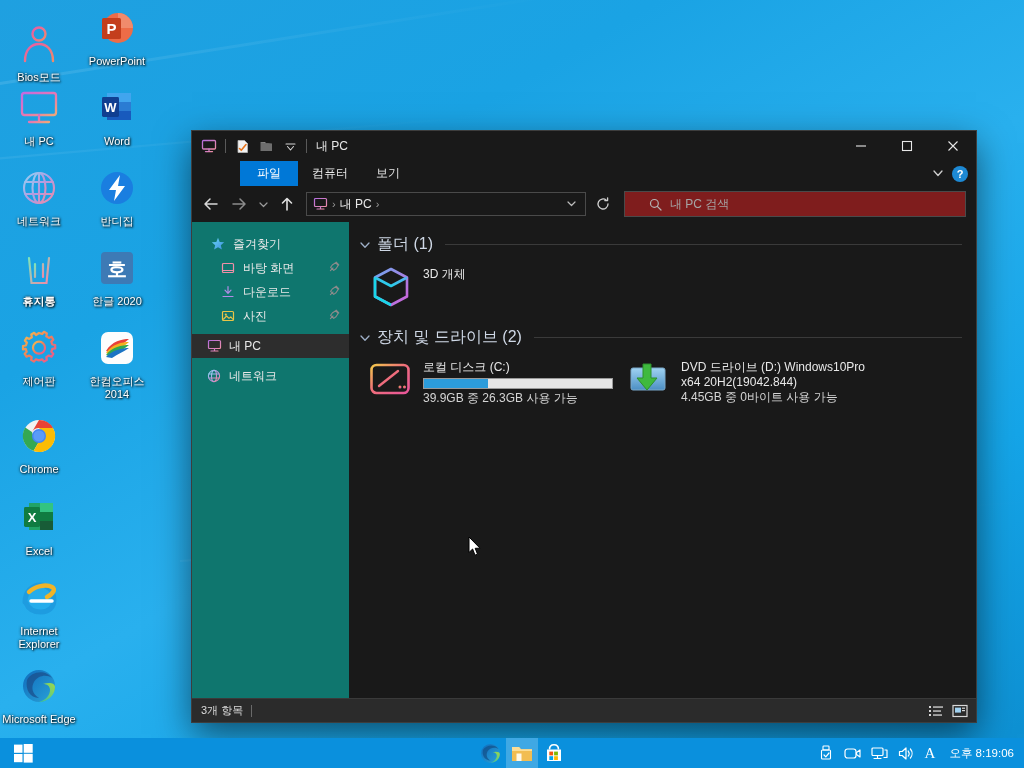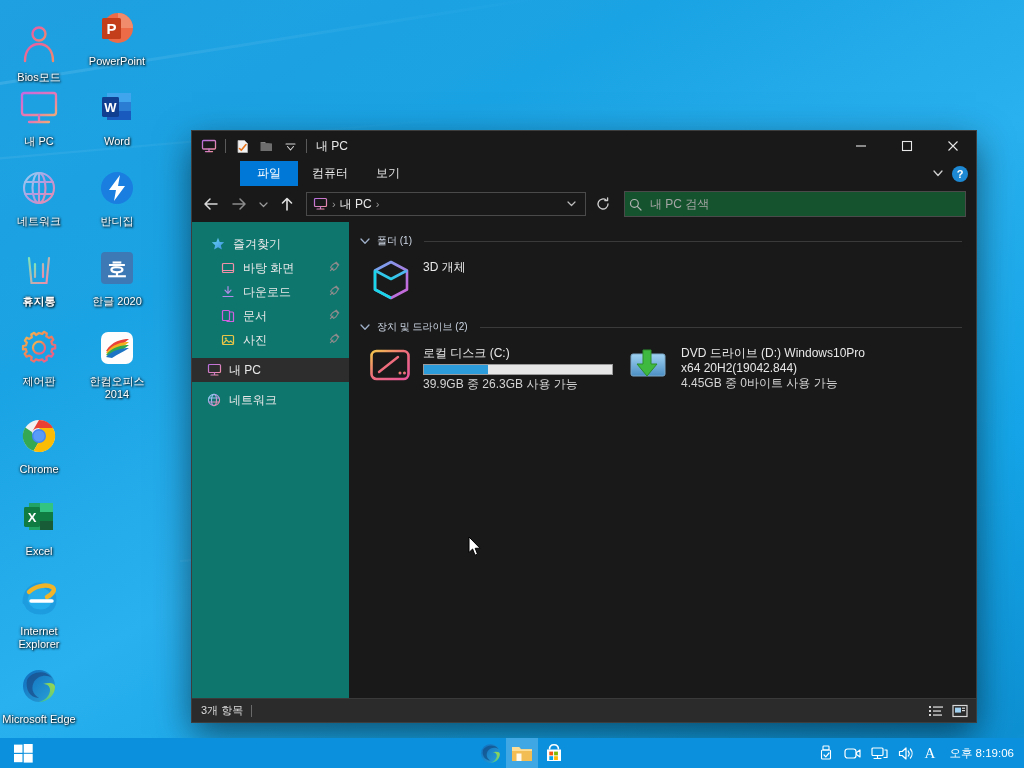--- a/index.html
+++ b/index.html
@@ -134,23 +134,23 @@
   .crumb { font-size: 12px; color: #e8e8e8; white-space: nowrap; }
   .crumb-sep { color: #9a9a9a; font-size: 11px; }
   .addr-chevron { margin-left: auto; color: #bdbdbd; padding: 0 4px; }
   .refreshbtn {
     width: 26px; height: 24px; margin-left: 2px;
     display: flex; align-items: center; justify-content: center;
     color: #cfcfcf;
   }
   .searchbox {
     width: 342px; height: 26px; margin-left: 6px;
-    border: 1px solid #4a4a4a; background: #14532d;
+    border: 1px solid #4a4a4a; background: #7f1d1d;
     display: flex; align-items: center; gap: 8px;
-    padding: 0 4px;
+    padding: 0 24px;
     flex: none;
   }
   .searchbox .ph { font-size: 12px; color: #a5a5a5; }
 
   
   .wbody { flex: 1 1 auto; display: flex; min-height: 0; }
   .navpane {
     width: 157px; background: #0f766e;
     padding-top: 10px;
     flex: none;
@@ -178,21 +178,21 @@
     flex: 1 1 auto; background: #191919;
     padding: 12px 14px 0 10px;
     overflow: hidden;
     position: relative;
   }
   .group-head {
     display: flex; align-items: center; gap: 6px;
     margin-bottom: 2px;
   }
   .group-head .gtitle {
-    font-size: 10px; color: #cfd8e6; white-space: nowrap;
+    font-size: 16px; color: #cfd8e6; white-space: nowrap;
   }
   .group-head .grule {
     flex: 1 1 auto; height: 1px; background: #3a3a3a; margin-left: 6px;
   }
   .tiles { display: flex; flex-wrap: wrap; padding: 6px 0 10px 10px; }
   .tile {
     width: 258px; height: 50px;
     display: flex; align-items: flex-start; gap: 10px;
     padding-top: 2px;
   }
@@ -649,34 +649,20 @@
             </svg>
           </span>
           <span class="nlabel">다운로드</span>
           <span class="pin">
             <svg width="11" height="11" viewBox="0 0 11 11">
                 <path d="M7.2 1.2 L9.8 3.8 M6.6 1.8 L3.3 4 L1.6 6.3 L4.7 9.4 L7 7.7 L9.2 4.4 Z M4 7 L1.4 9.6" fill="none" stroke="#8b8b8b" stroke-width="1.1" stroke-linecap="round" stroke-linejoin="round"></path>
               </svg>
           </span>
         </div>
 
-        <div class="navitem child">
-          <span class="nav-icon">
-            <svg width="14" height="14" viewBox="0 0 14 14">
-              <rect x="1.5" y="1.5" width="7" height="10" rx="1" fill="none" stroke="#d060e0" stroke-width="1.2"></rect>
-              <path d="M9 3 H11.5 A1 1 0 0 1 12.5 4 V12.5 H5.5" fill="none" stroke="#d060e0" stroke-width="1.2" stroke-linejoin="round"></path>
-            </svg>
-          </span>
-          <span class="nlabel">문서</span>
-          <span class="pin">
-            <svg width="11" height="11" viewBox="0 0 11 11">
-                <path d="M7.2 1.2 L9.8 3.8 M6.6 1.8 L3.3 4 L1.6 6.3 L4.7 9.4 L7 7.7 L9.2 4.4 Z M4 7 L1.4 9.6" fill="none" stroke="#8b8b8b" stroke-width="1.1" stroke-linecap="round" stroke-linejoin="round"></path>
-              </svg>
-          </span>
-        </div>
 
         <div class="navitem child">
           <span class="nav-icon">
             <svg width="14" height="14" viewBox="0 0 14 14">
               <rect x="1.5" y="2.5" width="11" height="9" rx="1" fill="none" stroke="#e8c547" stroke-width="1.2"></rect>
               <circle cx="4.8" cy="5.6" r="1.1" fill="#e8c547"></circle>
               <path d="M2.2 10.5 L5.6 7 L8 9.3 L9.8 7.8 L12 10.5" fill="none" stroke="#e8c547" stroke-width="1.1" stroke-linejoin="round"></path>
             </svg>
           </span>
           <span class="nlabel">사진</span>

